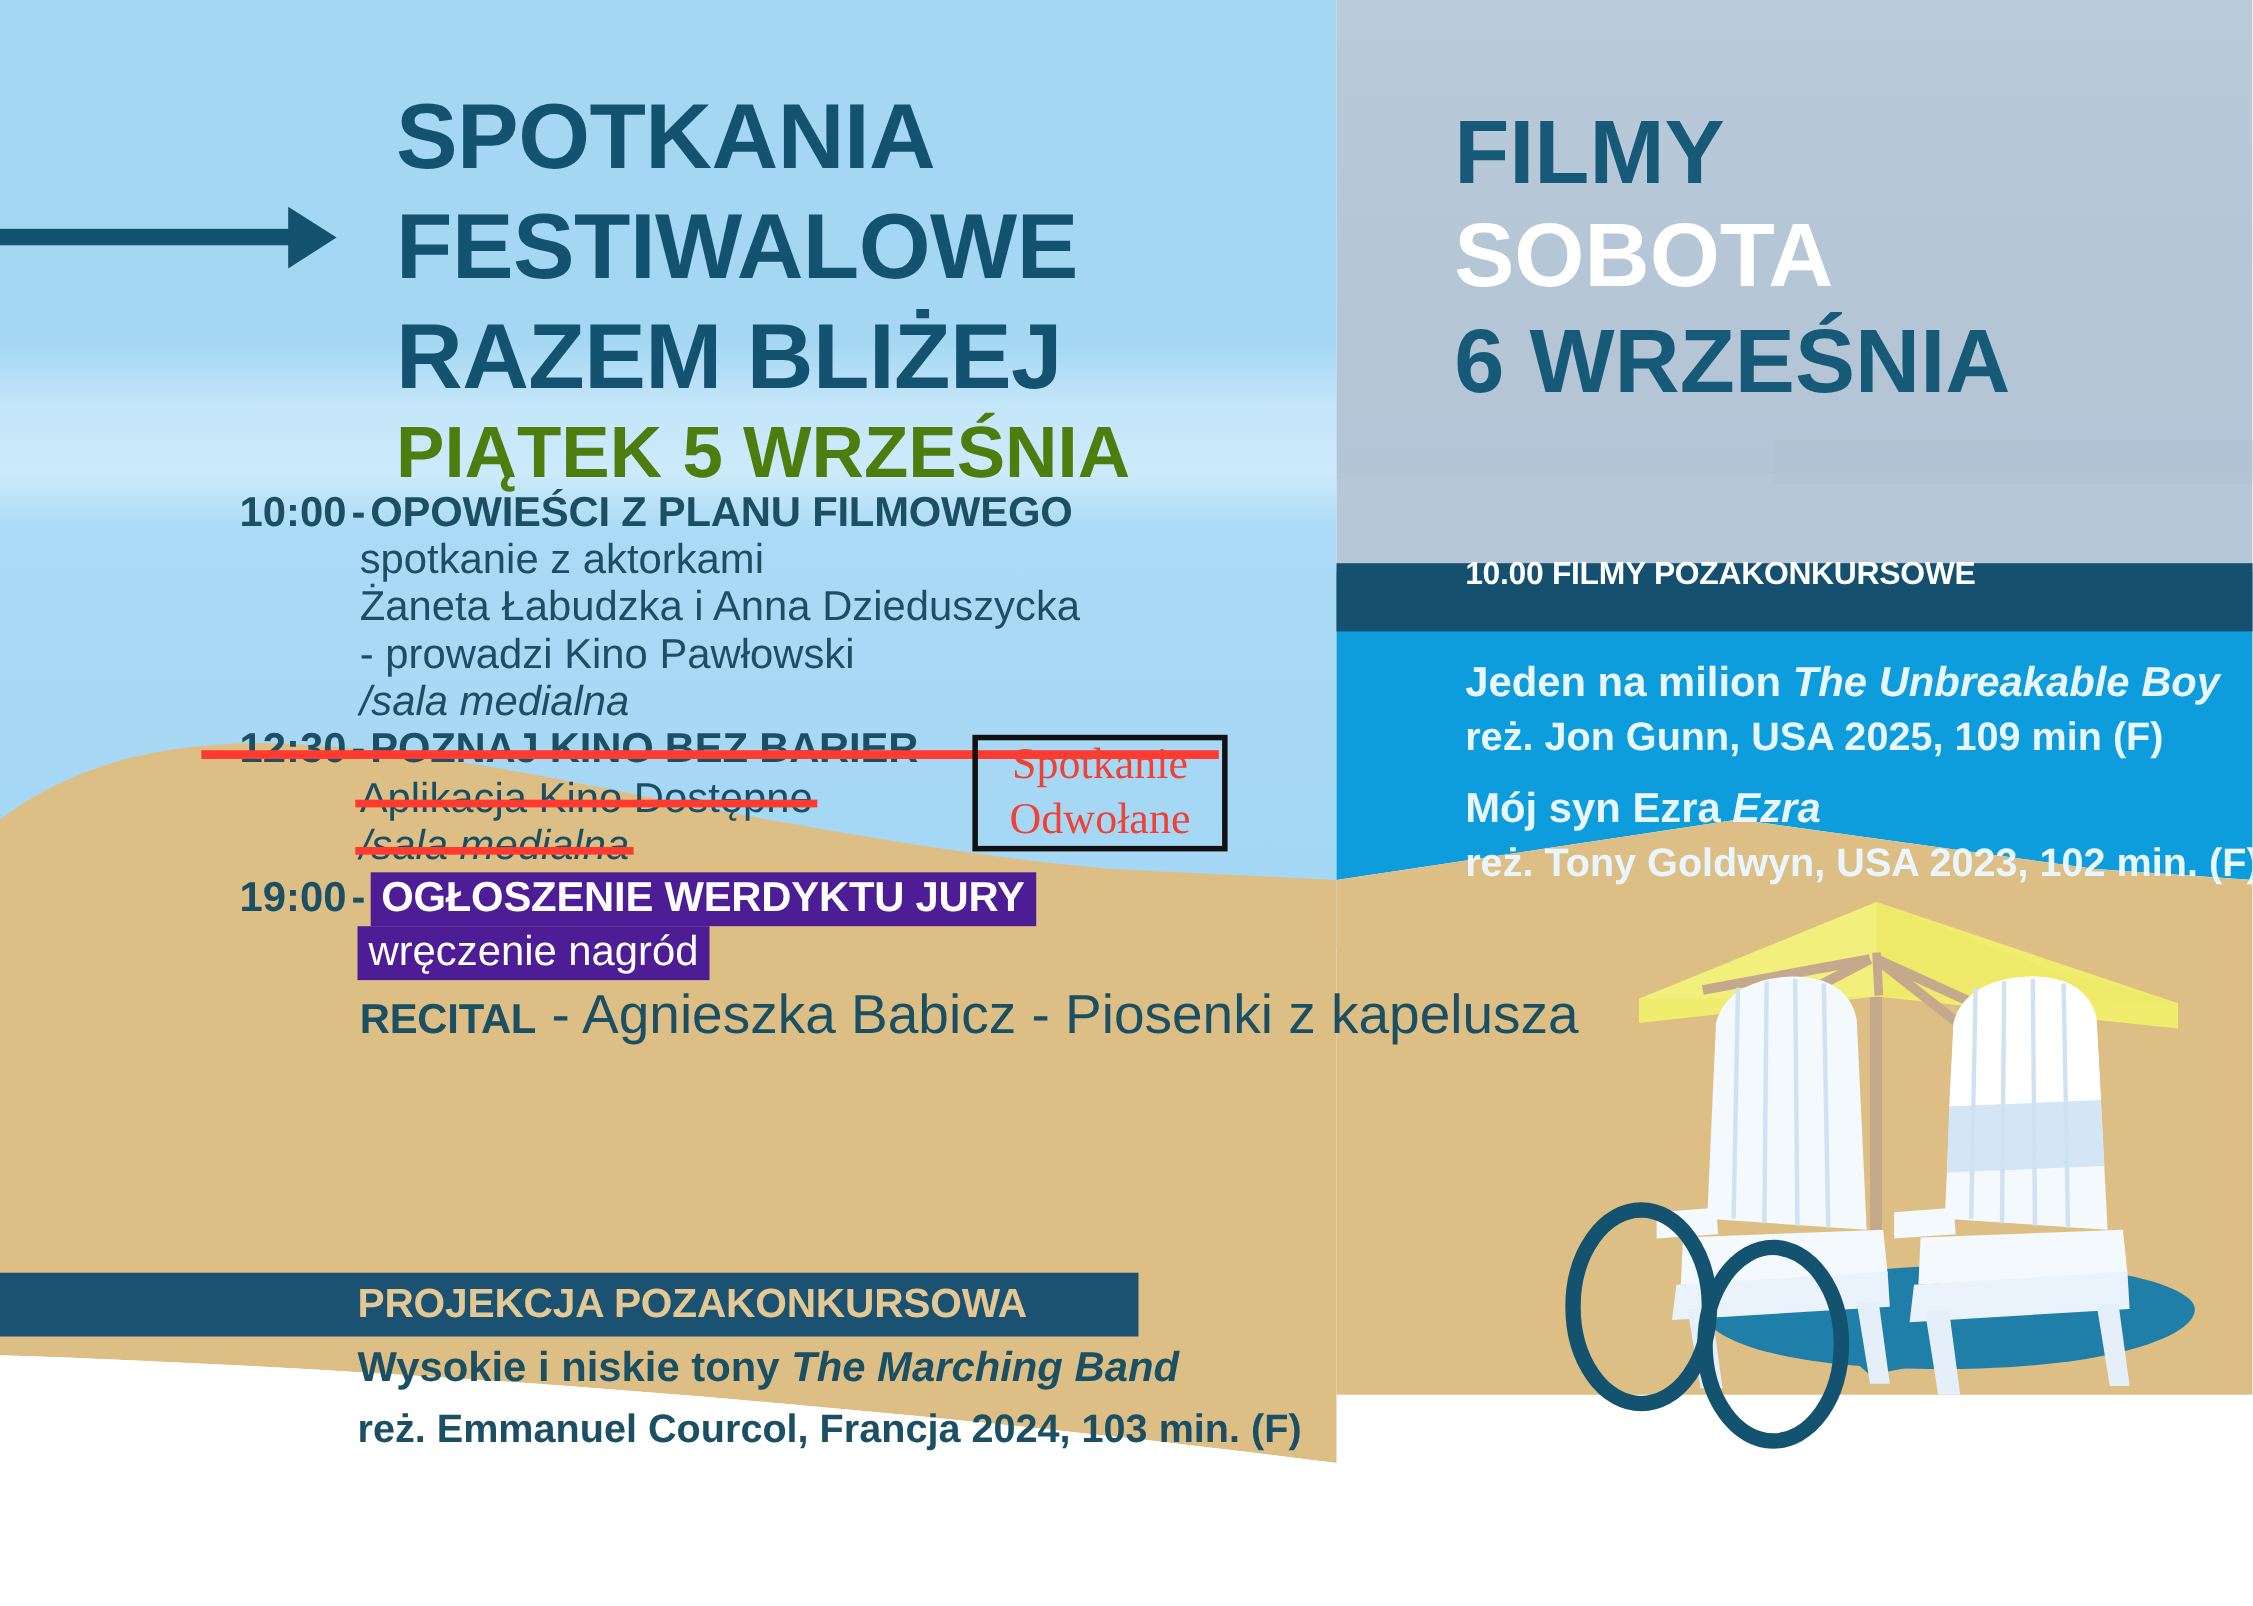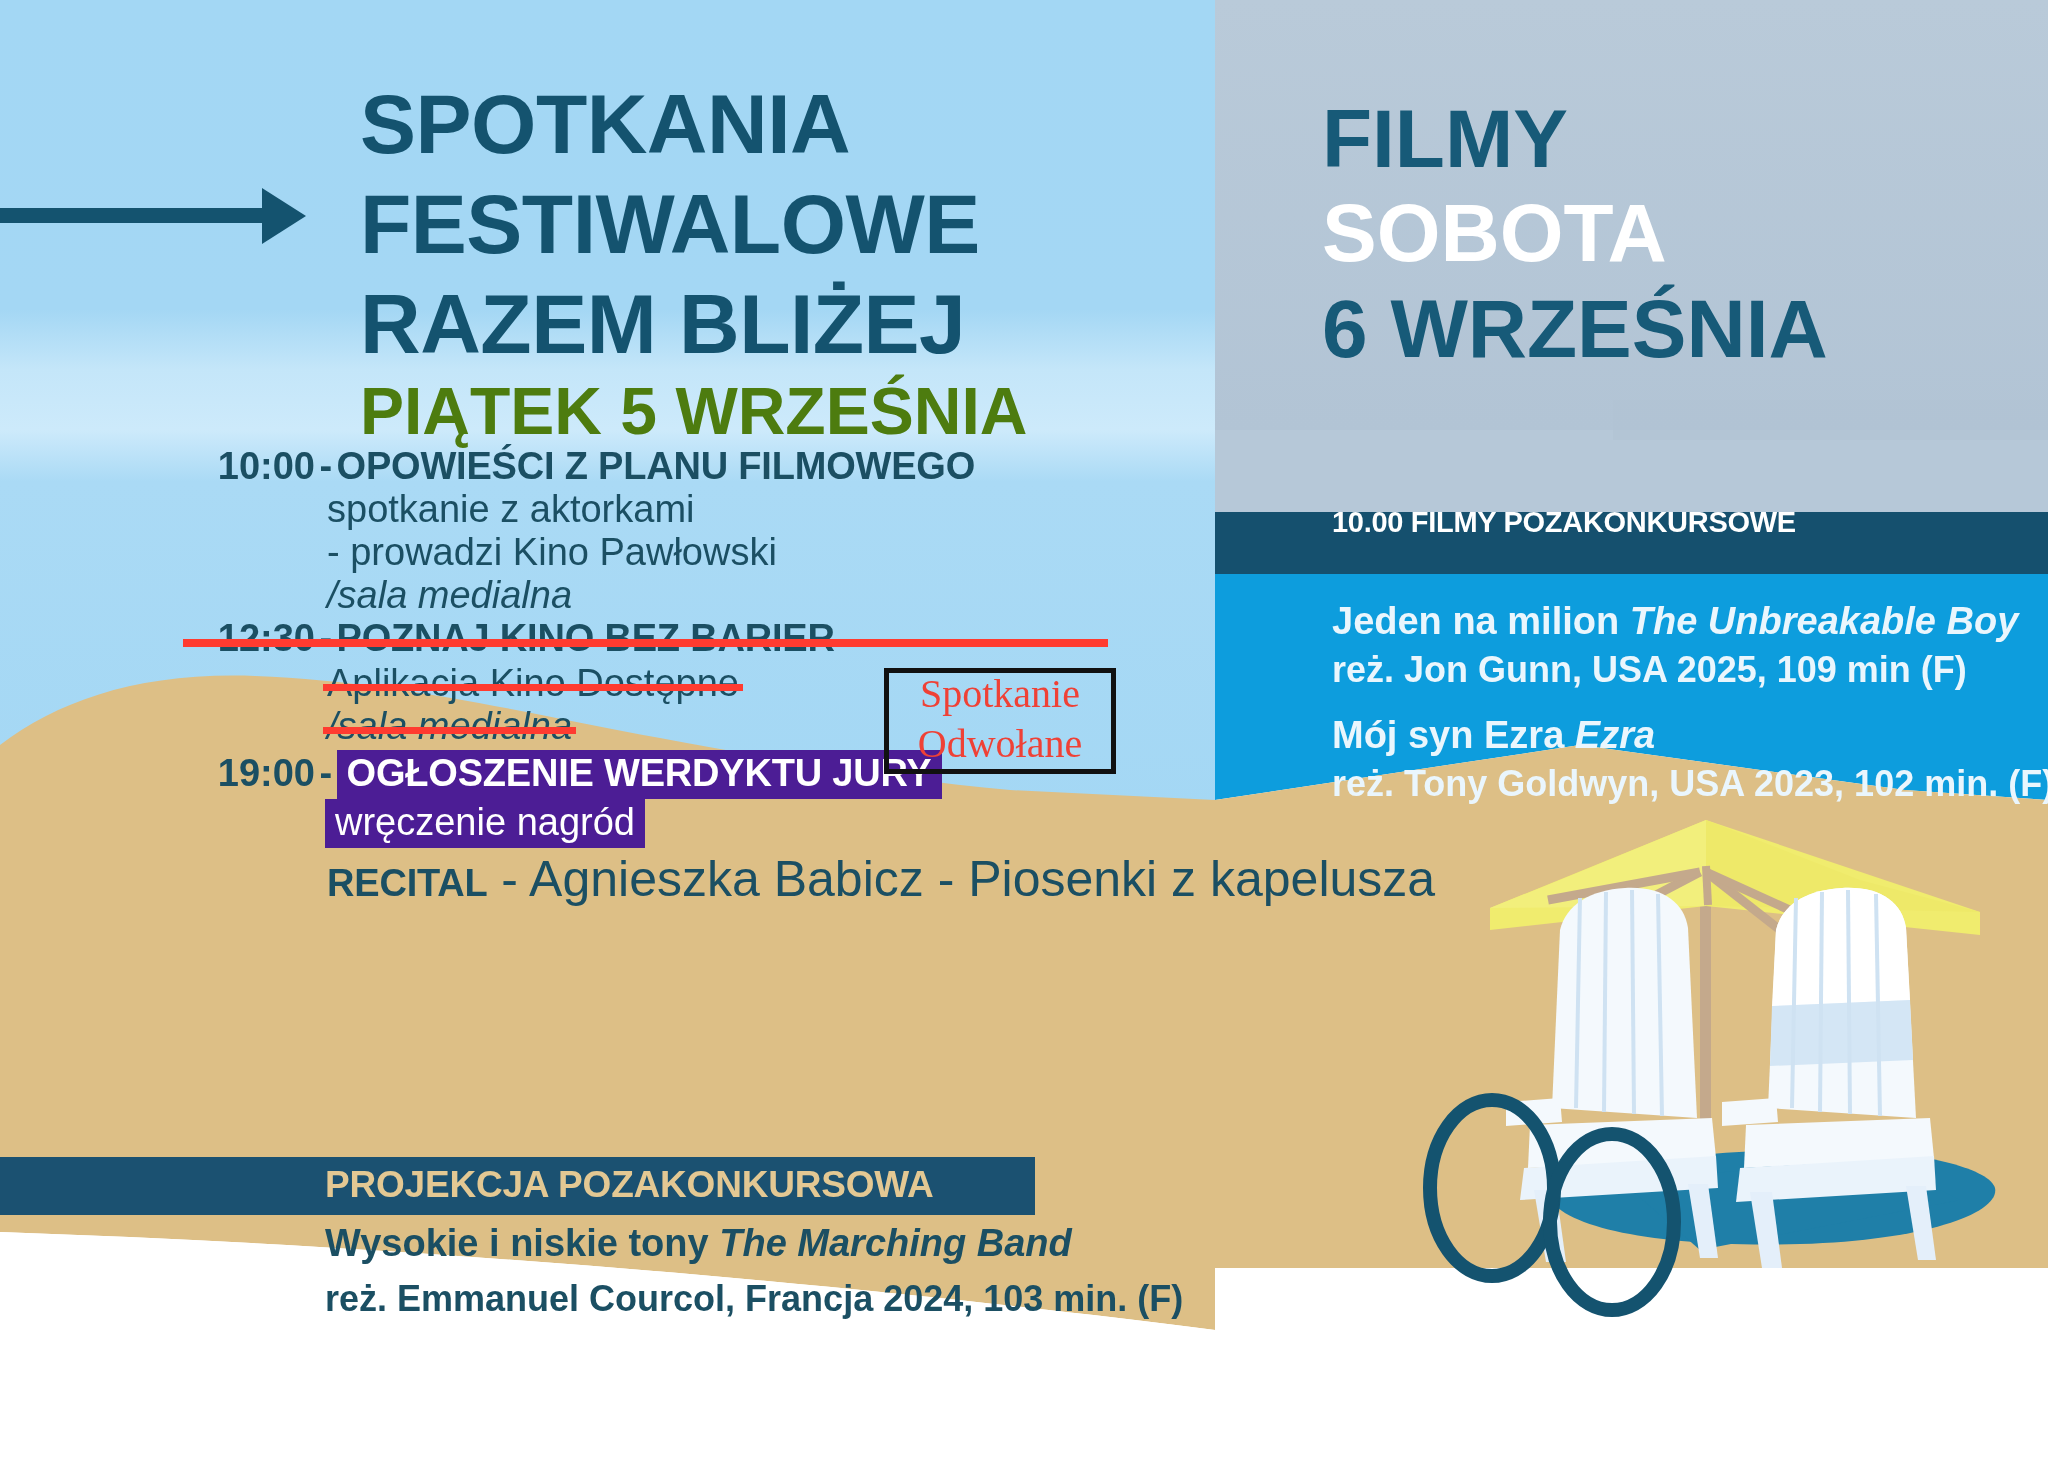--- a/index.html
+++ b/index.html
@@ -264,20 +264,21 @@
 
   <div class="sched">
 
     <div style="margin-bottom:2px;">
       <div class="row">
         <span class="time">10:00</span>
         <span class="time-dash">-</span>
         <span class="title-b">OPOWIEŚCI Z PLANU FILMOWEGO</span>
       </div>
       <span class="sub">spotkanie z aktorkami</span>
+      <span class="sub">Żaneta Łabudzka i Anna Dzieduszycka</span>
       <span class="sub">- prowadzi Kino Pawłowski</span>
       <span class="sub ital">/sala medialna</span>
     </div>
 
     <div style="margin-top:-2px;">
       <div class="row row-strike">
         <span class="time">12:30</span>
         <span class="time-dash">-</span>
         <span class="title-b">POZNAJ KINO BEZ BARIER</span>
       </div>

